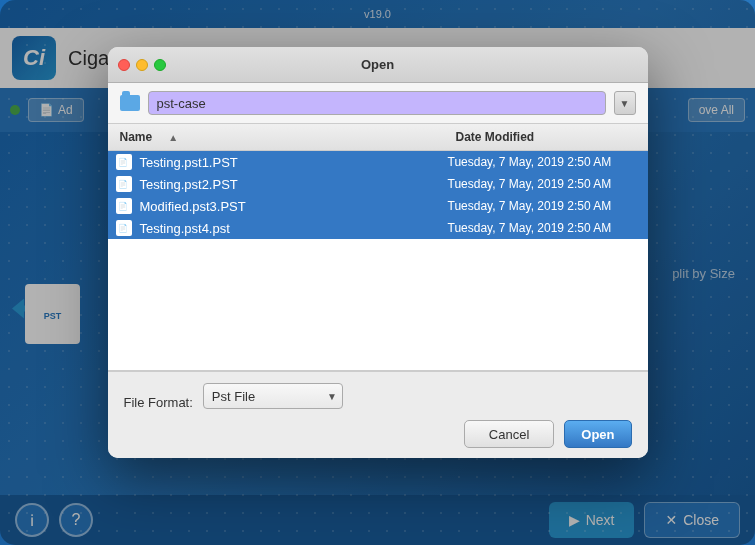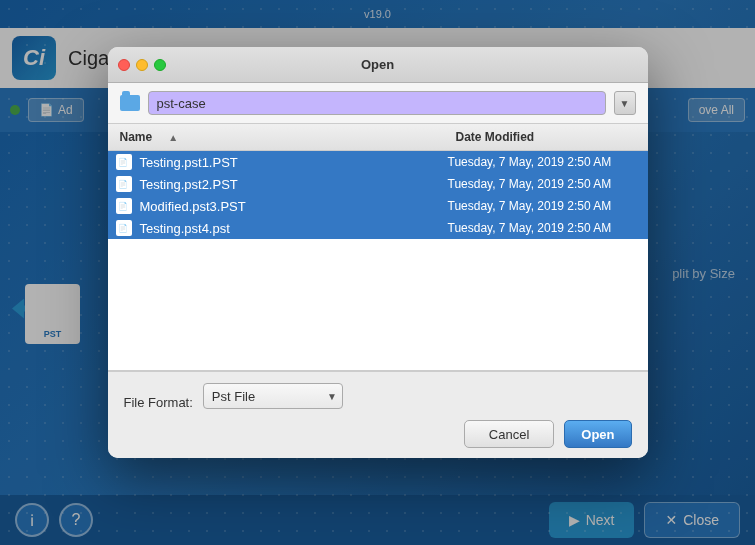--- a/index.html
+++ b/index.html
@@ -135,21 +135,21 @@
       width: 55px;
       height: 60px;
       background: white;
       border-radius: 4px;
       position: absolute;
       top: 5px;
       left: 5px;
       display: flex;
       align-items: flex-end;
       justify-content: center;
-      padding-bottom: 5px;
+      padding-bottom: 23px;
       font-size: 9px;
       font-weight: bold;
       color: #2b7cc4;
     }
     .pst-icon-arrow {
       position: absolute;
       top: 20px;
       left: -8px;
       width: 20px;
       height: 20px;
@@ -216,20 +216,21 @@
 
     
     .modal-overlay {
       position: absolute;
       inset: 0;
       background: rgba(0,0,0,0.3);
       display: flex;
       align-items: center;
       justify-content: center;
       z-index: 100;
+      border-radius: 15px;
     }
 
     
     .dialog {
       width: 540px;
       background: #ececec;
       border-radius: 10px;
       box-shadow: 0 20px 60px rgba(0,0,0,0.5);
       overflow: hidden;
       position: relative;

